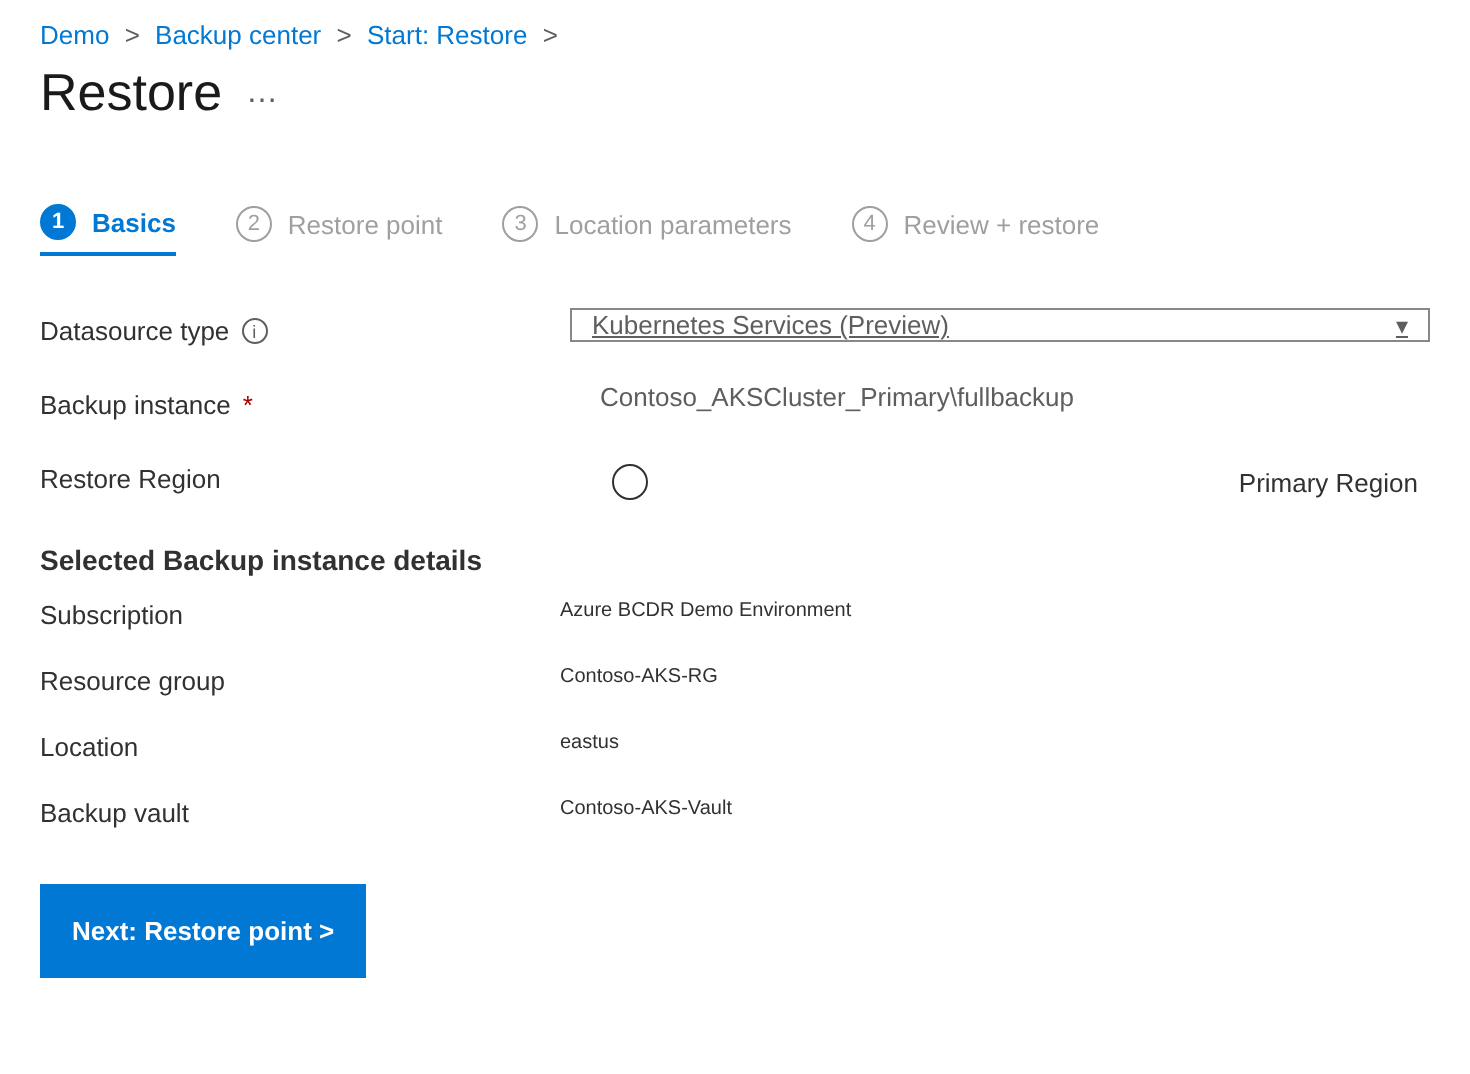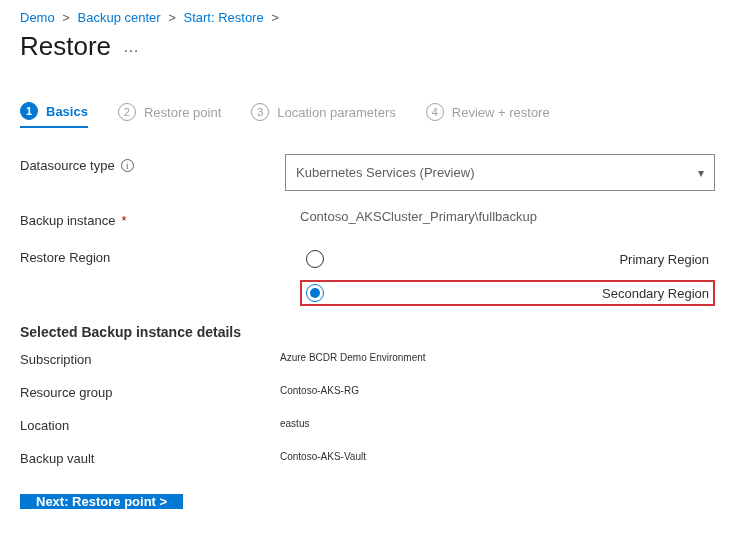--- a/index.html
+++ b/index.html
@@ -30,22 +30,22 @@
   .form-row { display:flex; align-items:flex-start; margin-bottom: 18px; }
   .form-label { width: 280px; color:#323130; font-size: 13px; padding-top:4px; display:flex; align-items:center; gap:6px;}
   .form-label .req { color:#a80000; }
   .info-icon {
     width:13px; height:13px; border:1px solid #605e5c; border-radius:50%;
     display:inline-flex; align-items:center; justify-content:center; font-size:9px; color:#605e5c;
   }
   .form-value { flex:1; color:#605e5c; font-size:13px; }
 
   .select-box {
-    border:1px solid #8a8886; padding:10px 10px; width: 430px; color:#605e5c;
-    display:flex; justify-content:space-between; align-items:center; background:#fff;
+    border:1px solid #8a8886; padding:0 10px; width: 430px; color:#605e5c;
+    display:flex; justify-content:space-between; align-items:center; background:#fff;text-decoration:underline;
   }
   .chevron { font-size:12px; color:#605e5c;}
 
   .radio-group { display:flex; flex-direction:column; gap:8px; }
   .radio-row { display:flex; align-items:center; gap:8px; padding:4px 6px;justify-content:space-between;}
   .radio-row.selected { border:2px solid #d13438; padding:2px 4px;}
   .radio-outer {
     width:18px; height:18px; border:1px solid #323130; border-radius:50%;
     display:flex; align-items:center; justify-content:center;
   }
@@ -53,21 +53,21 @@
   .radio-inner { width:10px; height:10px; border-radius:50%; background:#0078d4;}
   .radio-label { color:#323130; }
 
   .section-head { font-weight:600; color:#323130; margin: 18px 0 12px 0; font-size:14px;}
 
   .details-row { display:flex; margin-bottom: 18px;}
   .details-label { width: 260px; color:#323130; font-size:13px;}
   .details-value { color:#323130; font-size:10px;}
 
   .footer-btn {
-    background:#0078d4; color:#fff; border:none; padding:0 16px; font-size:13px;
+    background:#0078d4; color:#fff; border:none; padding:16px 16px; font-size:13px;
     font-weight:600; cursor:pointer; margin-top: 10px;
   }
 </style>
 </head>
 <body>
 
 
 
 
 <div class="breadcrumb">
@@ -132,26 +132,20 @@
 <div class="form-row">
   <div class="form-label">
     <span>Restore Region</span>
   </div>
   <div class="form-value">
     <div class="radio-group">
       <div class="radio-row">
         <span class="radio-outer"></span>
         <span class="radio-label">Primary Region</span>
       </div>
-      <div class="radio-row selected">
-        <span class="radio-outer">
-            <span class="radio-inner"></span>
-          </span>
-        <span class="radio-label">Secondary Region</span>
-      </div>
     </div>
   </div>
 </div>
 
 
 <div class="section-head">Selected Backup instance details</div>
 
 <div class="details-row">
   <div class="details-label">Subscription</div>
   <div class="details-value">Azure BCDR Demo Environment</div>

